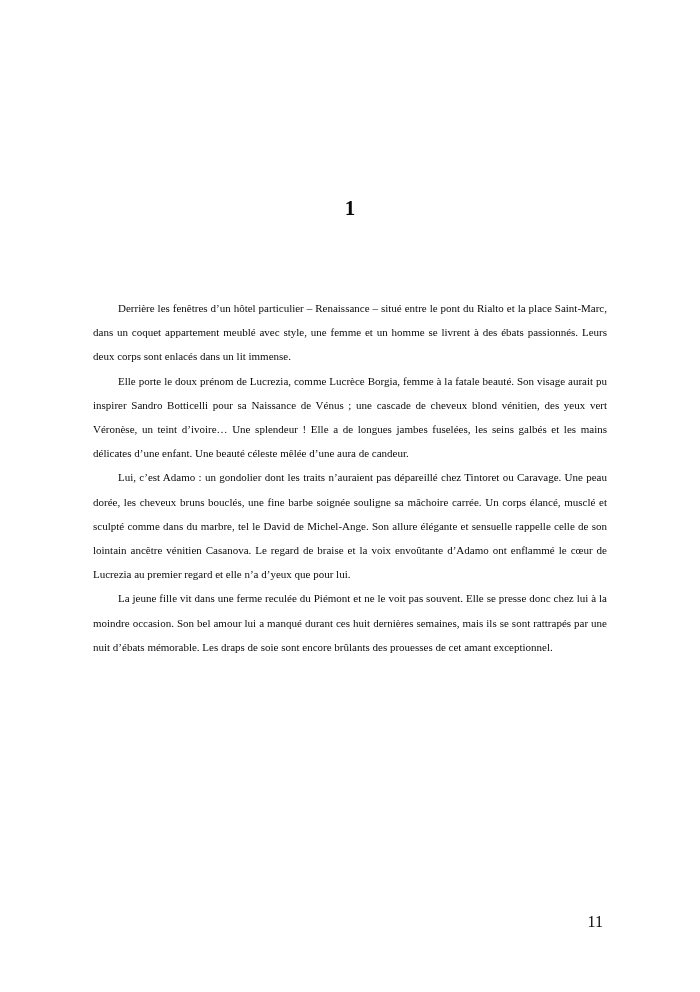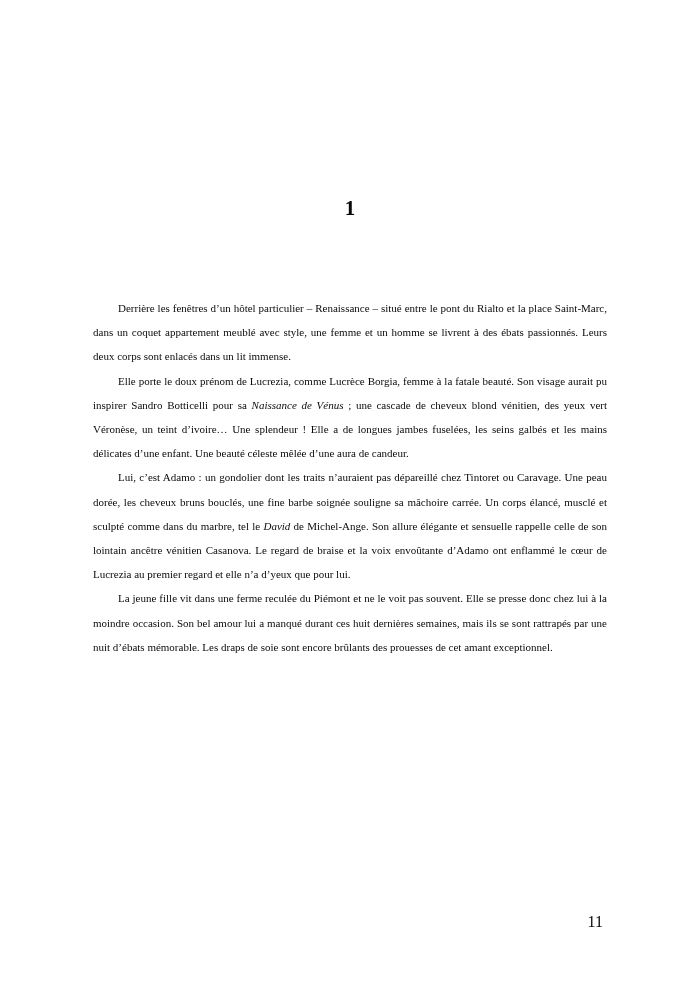--- a/index.html
+++ b/index.html
@@ -36,21 +36,20 @@
     line-height: 24.2px;
     text-align: justify;
     text-justify: inter-word;
   }
   .text-block p {
     margin: 0;
     padding: 0;
     text-indent: 25px;
   }
   .italic {
-    font-style: italic;
   }
   .page-number {
     position: absolute;
     top: 912px;
     left: 93px;
     width: 510px;
     text-align: right;
     font-size: 16px;
     line-height: 20px;
   }

